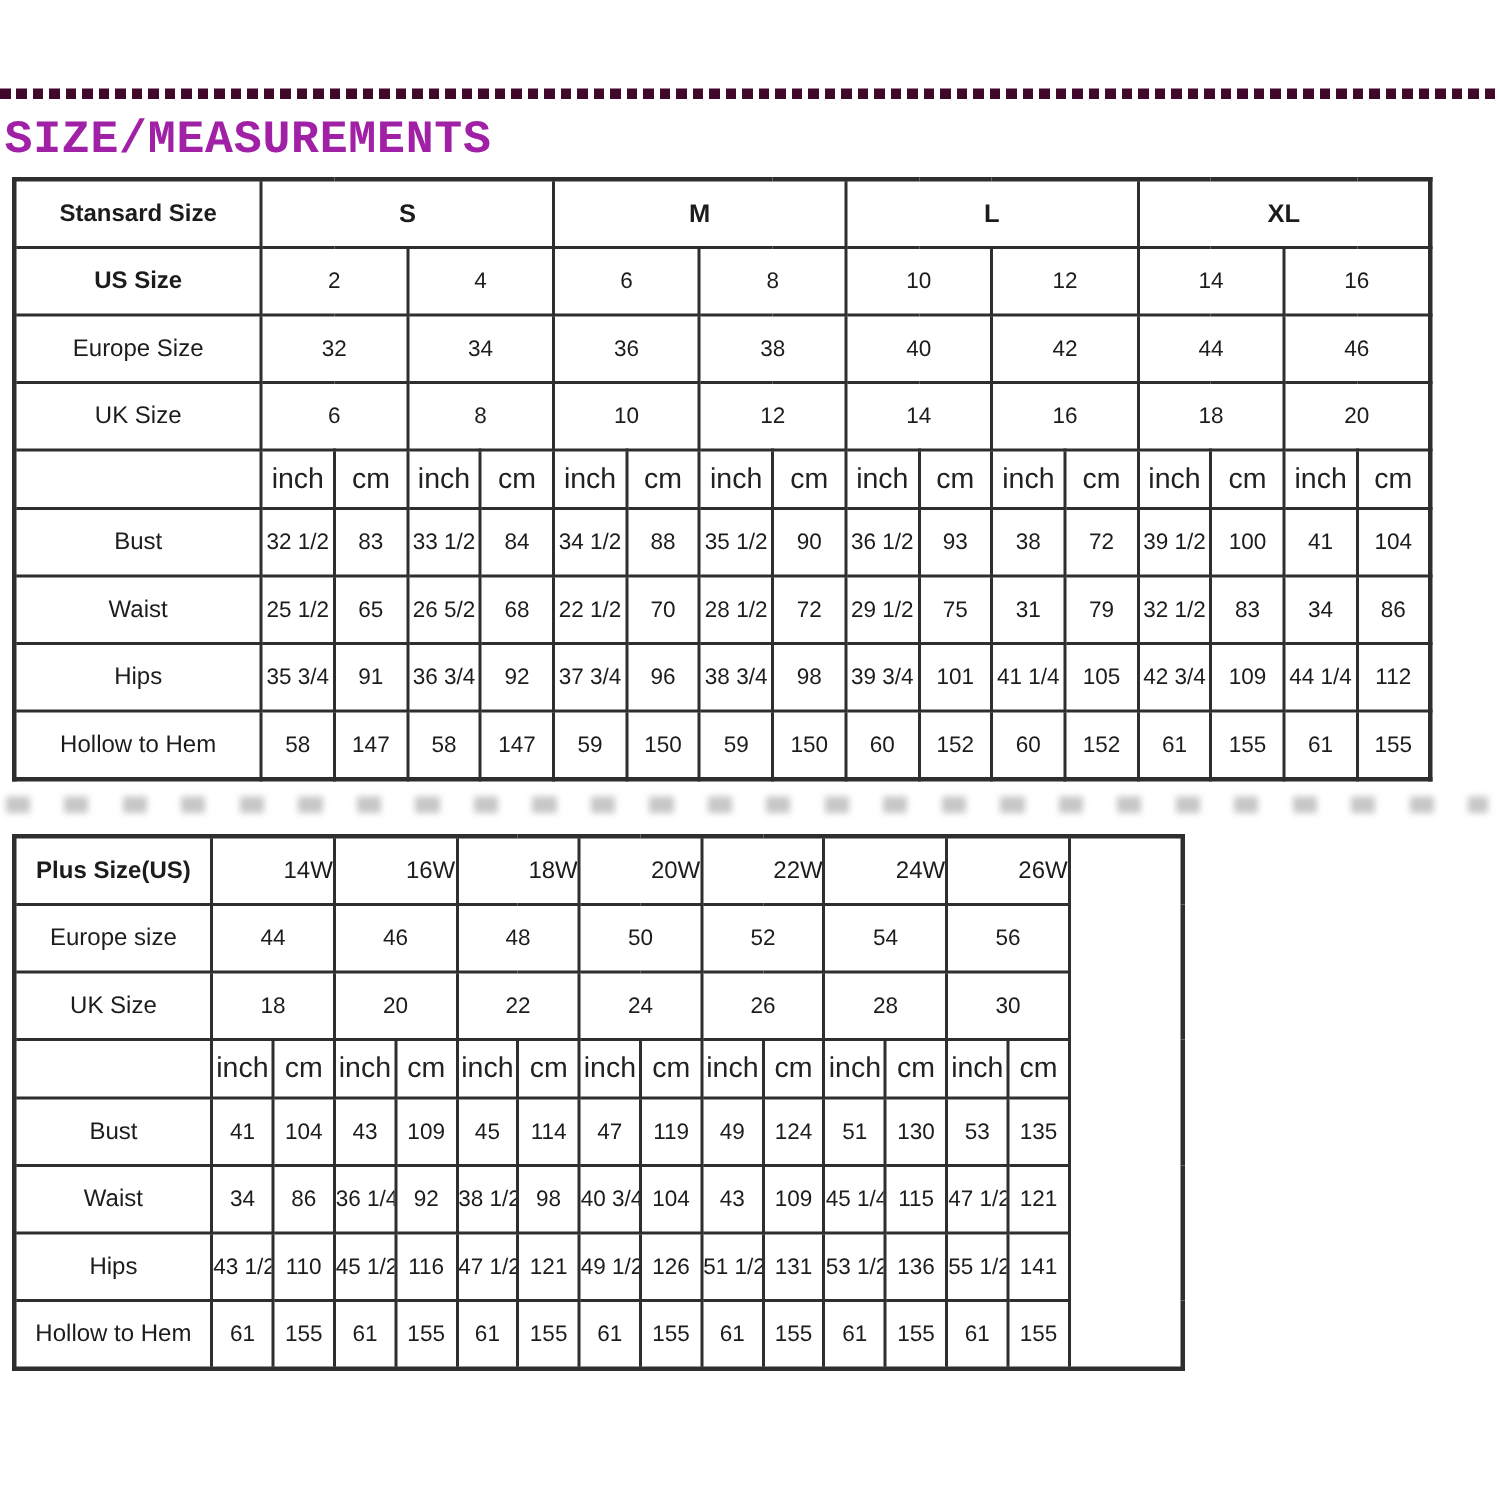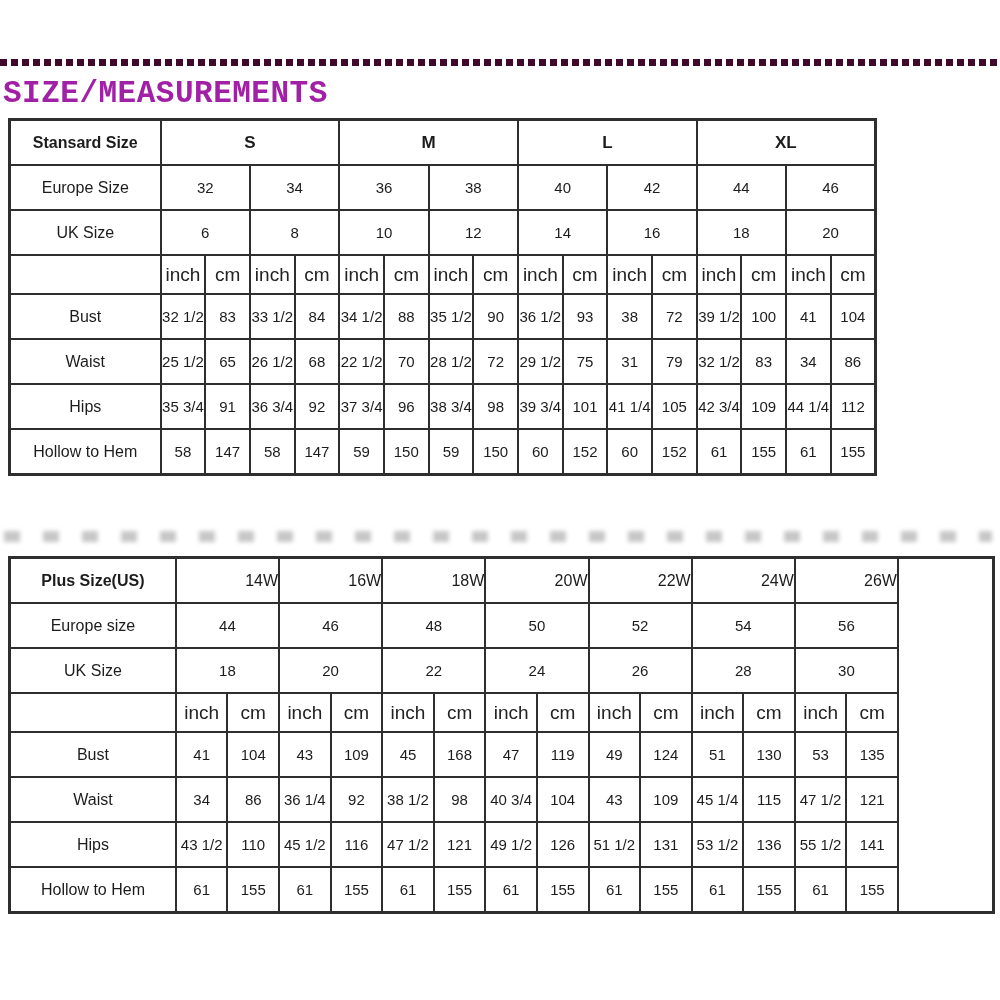--- a/index.html
+++ b/index.html
@@ -9,22 +9,22 @@
   }
   .dash-top{
     position:absolute;top:59px;left:0;width:1000px;height:7px;
     background:repeating-linear-gradient(90deg,#40092c 0 7px,rgba(255,255,255,0) 7px 11px);
   }
   .page-title{
     position:absolute;top:76px;left:3px;
     font-size:31px;font-weight:bold;color:#a121a6;letter-spacing:0.5px;white-space:nowrap;font-family:Liberation Mono, monospace;
   }
   table{border-collapse:collapse;table-layout:fixed;}
-  table.t1{position:absolute;top:118px;left:8px;width:869px;border:3px solid #2e2e2e;}
-  table.t2{position:absolute;top:556px;left:8px;width:987px;border:3px solid #2e2e2e;}
+  table.t1{position:absolute;top:118px;left:8px;width:947px;border:3px solid #2e2e2e;}
+  table.t2{position:absolute;top:556px;left:8px;width:782px;border:3px solid #2e2e2e;}
   td,th{
     border:2px solid #2e2e2e;text-align:center;vertical-align:middle;
     font-weight:normal;font-size:15px;padding:0;white-space:nowrap;overflow:hidden;
   }
   th.rl{font-size:16px;}
   .bold{font-weight:bold;}
   tr.h44 td, tr.h44 th{height:43px;}
   tr.h38 td, tr.h38 th{height:37px;}
   .t1 tr.r-groups td{font-weight:bold;font-size:17px;}
   .t2 tr.r-groups td{font-size:16px;text-align:right;}
@@ -56,20 +56,31 @@
   </colgroup>
   <tbody>
     <tr class="h44 r-groups">
       <th class="rl bold">Stansard Size</th>
     <td colspan="4">S</td>
         <td colspan="4">M</td>
         <td colspan="4">L</td>
         <td colspan="4">XL</td>
       </tr>
     <tr class="h44">
+      <th class="rl bold">US Size</th>
+    <td colspan="2">2</td>
+        <td colspan="2">4</td>
+        <td colspan="2">6</td>
+        <td colspan="2">8</td>
+        <td colspan="2">10</td>
+        <td colspan="2">12</td>
+        <td colspan="2">14</td>
+        <td colspan="2">16</td>
+      </tr>
+    <tr class="h44">
       <th class="rl">Europe Size</th>
     <td colspan="2">32</td>
         <td colspan="2">34</td>
         <td colspan="2">36</td>
         <td colspan="2">38</td>
         <td colspan="2">40</td>
         <td colspan="2">42</td>
         <td colspan="2">44</td>
         <td colspan="2">46</td>
       </tr>
@@ -119,21 +130,21 @@
         <td>72</td>
         <td>39 1/2</td>
         <td>100</td>
         <td>41</td>
         <td>104</td>
       </tr>
     <tr class="h44">
       <th class="rl">Waist</th>
     <td>25 1/2</td>
         <td>65</td>
-        <td>26 1/2</td>
+        <td>26 5/2</td>
         <td>68</td>
         <td>22 1/2</td>
         <td>70</td>
         <td>28 1/2</td>
         <td>72</td>
         <td>29 1/2</td>
         <td>75</td>
         <td>31</td>
         <td>79</td>
         <td>32 1/2</td>
@@ -239,21 +250,21 @@
         <td>inch</td>
         <td>cm</td>
       </tr>
     <tr class="h44">
       <th class="rl">Bust</th>
     <td>41</td>
         <td>104</td>
         <td>43</td>
         <td>109</td>
         <td>45</td>
-        <td>168</td>
+        <td>114</td>
         <td>47</td>
         <td>119</td>
         <td>49</td>
         <td>124</td>
         <td>51</td>
         <td>130</td>
         <td>53</td>
         <td>135</td>
       </tr>
     <tr class="h44">

